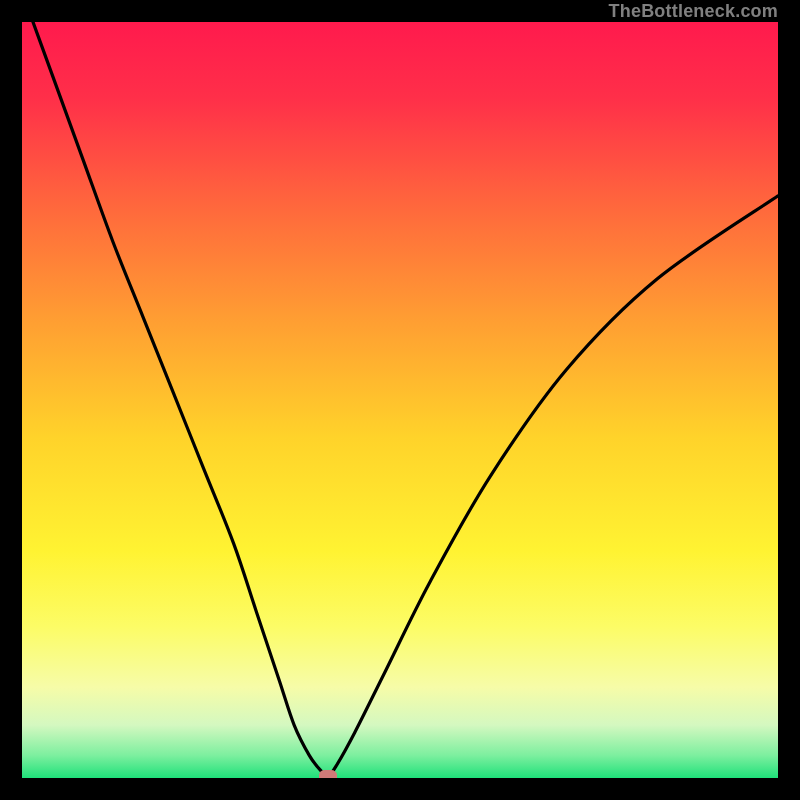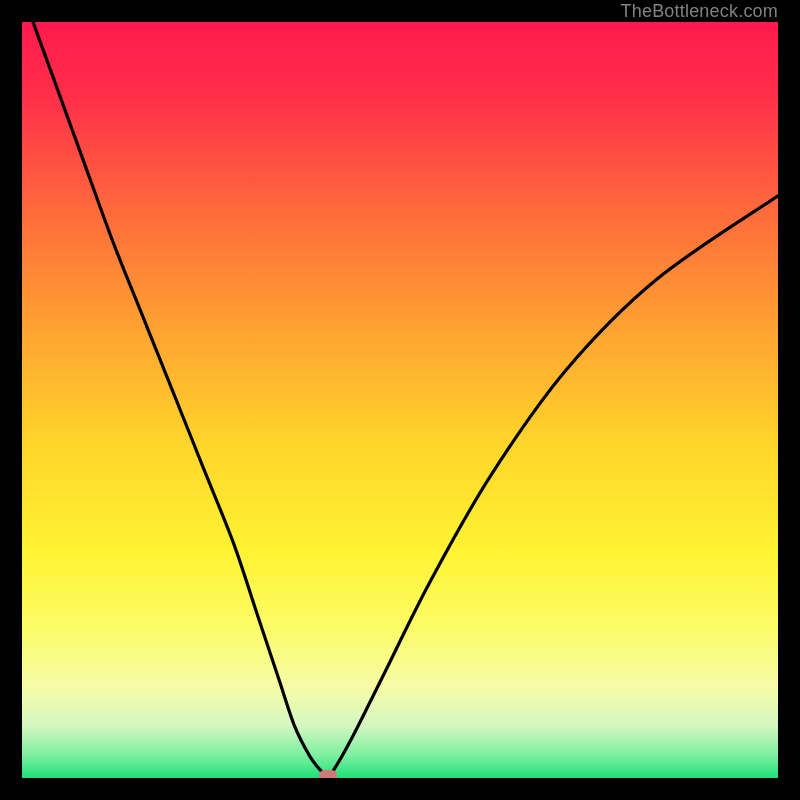--- a/index.html
+++ b/index.html
@@ -34,21 +34,21 @@
     inset: 0;
   }
   .watermark {
     position: absolute;
     top: 0;
     right: 22px;
     height: 14px;
     line-height: 22px;
     color: #808080;
     font-size: 18px;
-    font-weight: 400;
+    font-weight: 700;
     letter-spacing: 0.2px;
   }
   .marker {
     position: absolute;
     width: 18px;
     height: 13px;
     border-radius: 6px / 5px;
     background: #cf7a78;
   }
 </style>

